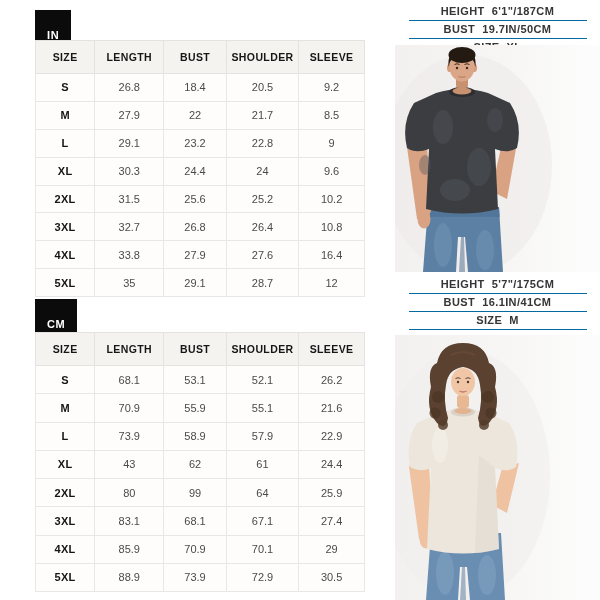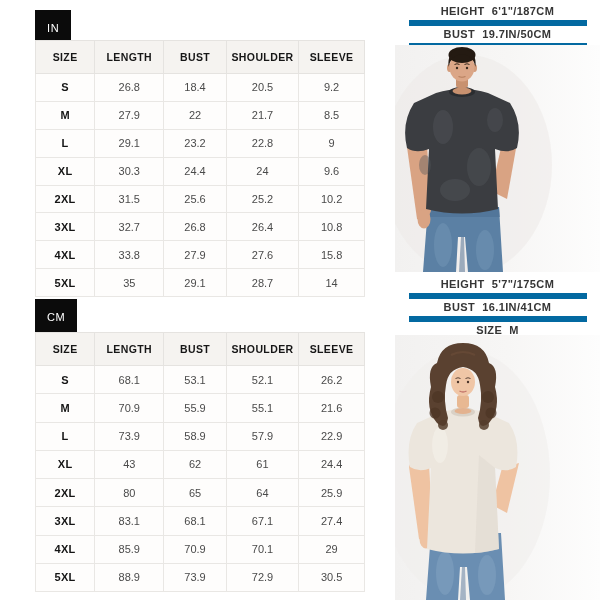--- a/index.html
+++ b/index.html
@@ -1,40 +1,40 @@
 <!DOCTYPE html>
 <html><head>
 <meta charset="utf-8">
 <style>
   html,body{margin:0;padding:0;background:#ffffff;}
   body{width:600px;height:600px;position:relative;font-family:"Liberation Sans",sans-serif;overflow:hidden;}
 
   
   .unit-badge{position:absolute;left:35px;background:#0b0b0b;color:#fff;
-    font-size:11px;font-weight:normal;letter-spacing:.6px;padding:13px 12px;line-height:1;}
+    font-size:11px;font-weight:bold;letter-spacing:.6px;padding:20px 12px;line-height:1;}
   #badge-in{top:10px;}
   #badge-cm{top:299px;}
 
   
   .size-table{position:absolute;left:35px;width:330px;border-collapse:collapse;
     table-layout:fixed;}
   #table-in{top:40px;height:257px;}
   #table-cm{top:332px;height:260px;}
   .size-table th{background:#f5f3f0;border:1px solid #e5e3e0;font-size:10.5px;
     font-weight:bold;color:#161616;letter-spacing:.4px;height:30px;text-align:center;}
   .size-table td{background:#fefdfc;border:1px solid #e9e7e4;font-size:11px;
     color:#4a4a4a;text-align:center;}
   .size-table td:first-child{font-weight:bold;color:#141414;letter-spacing:.3px;}
 
   
   .spec-block{position:absolute;left:395px;width:205px;}
   #spec-male{top:3px;}
   #spec-female{top:276px;}
   .spec-line{display:flex;justify-content:center;gap:7px;width:178px;margin:0 auto;
-    padding:1px 0 2px 0;border-bottom:6px solid #0369a1;font-size:11px;font-weight:bold;
+    padding:1px 0 2px 0;border-bottom:1px solid #0369a1;font-size:11px;font-weight:bold;
     color:#353535;letter-spacing:.4px;line-height:14px;}
 
   
   .model-photo{position:absolute;left:395px;width:205px;overflow:hidden;
     background:linear-gradient(90deg,#f2f1f0 0%,#f7f6f5 55%,#fdfdfd 100%);}
   #photo-male{top:45px;height:227px;}
   #photo-female{top:335px;height:265px;}
   .model-photo svg{display:block;}
 </style>
 </head>
@@ -100,28 +100,28 @@
         <td>32.7</td>
         <td>26.8</td>
         <td>26.4</td>
         <td>10.8</td>
       </tr>
       <tr>
         <td>4XL</td>
         <td>33.8</td>
         <td>27.9</td>
         <td>27.6</td>
-        <td>15.8</td>
+        <td>16.4</td>
       </tr>
       <tr>
         <td>5XL</td>
         <td>35</td>
         <td>29.1</td>
         <td>28.7</td>
-        <td>14</td>
+        <td>12</td>
       </tr>
     </tbody>
 </table>
 
 <div class="unit-badge" id="badge-cm">CM</div>
 
 <table class="size-table" id="table-cm">
   <colgroup>
     <col style="width:18%">
       <col style="width:21%">
@@ -163,21 +163,21 @@
       <tr>
         <td>XL</td>
         <td>43</td>
         <td>62</td>
         <td>61</td>
         <td>24.4</td>
       </tr>
       <tr>
         <td>2XL</td>
         <td>80</td>
-        <td>65</td>
+        <td>99</td>
         <td>64</td>
         <td>25.9</td>
       </tr>
       <tr>
         <td>3XL</td>
         <td>83.1</td>
         <td>68.1</td>
         <td>67.1</td>
         <td>27.4</td>
       </tr>

